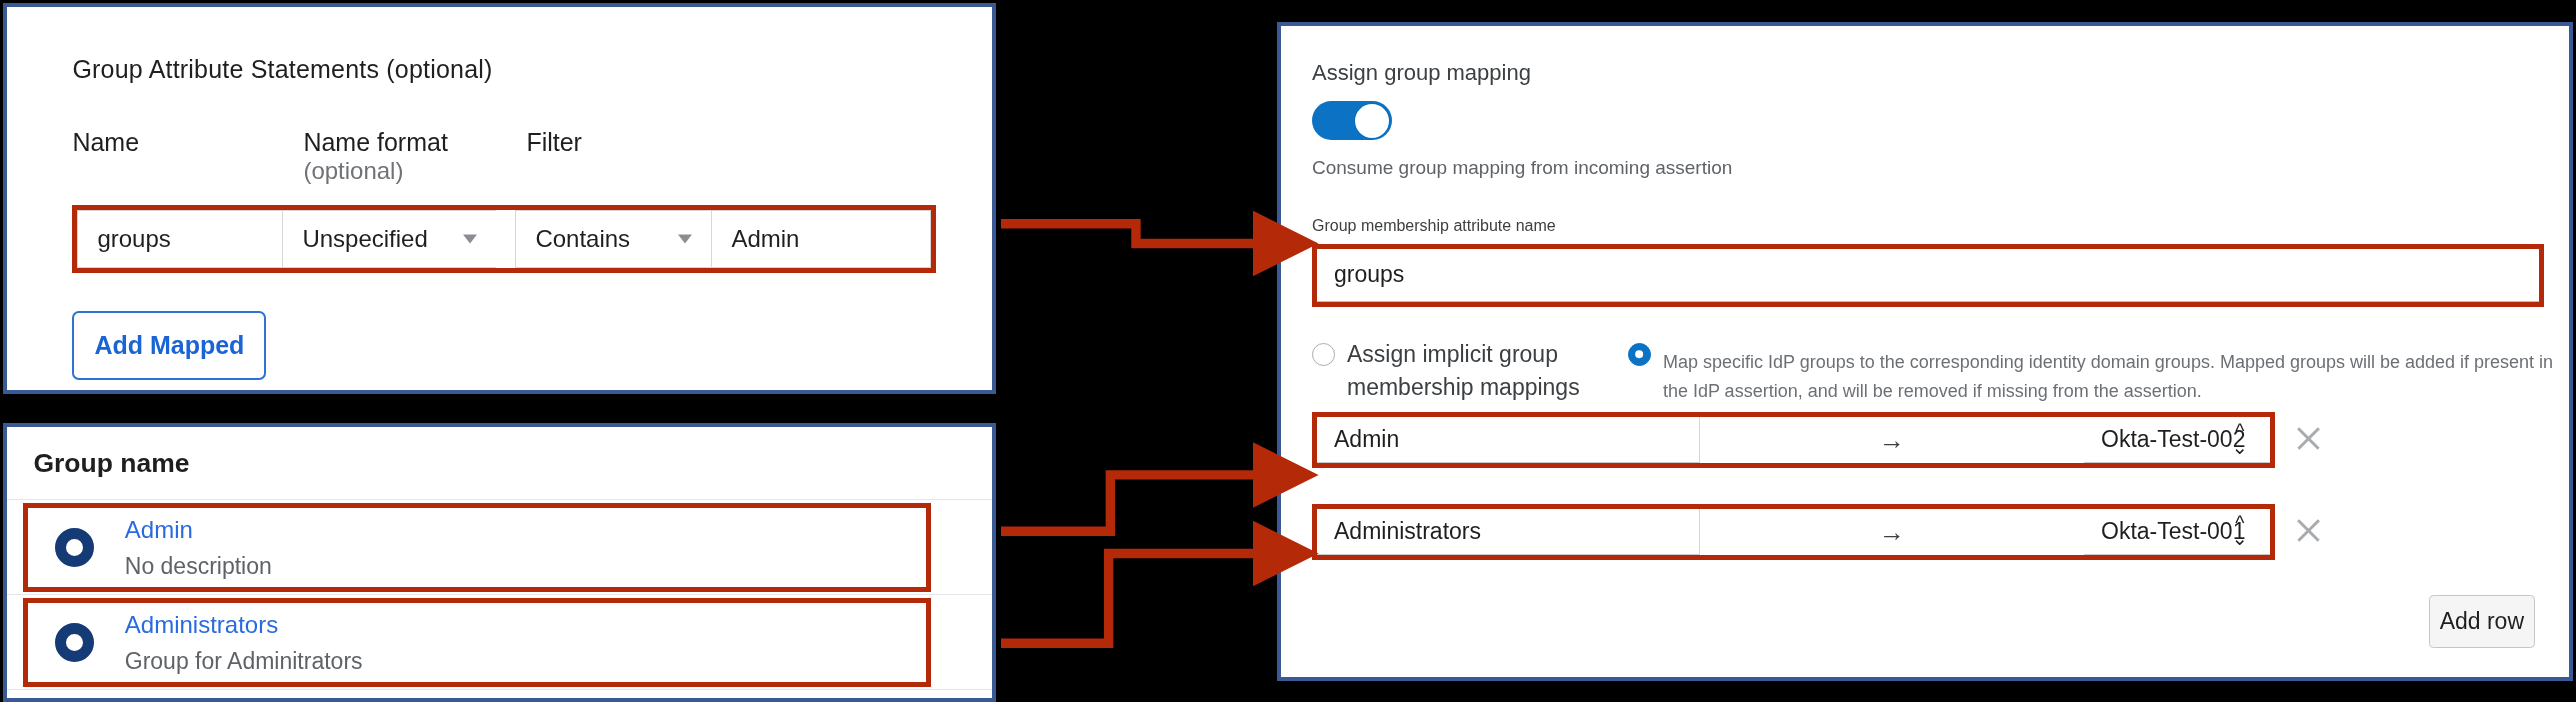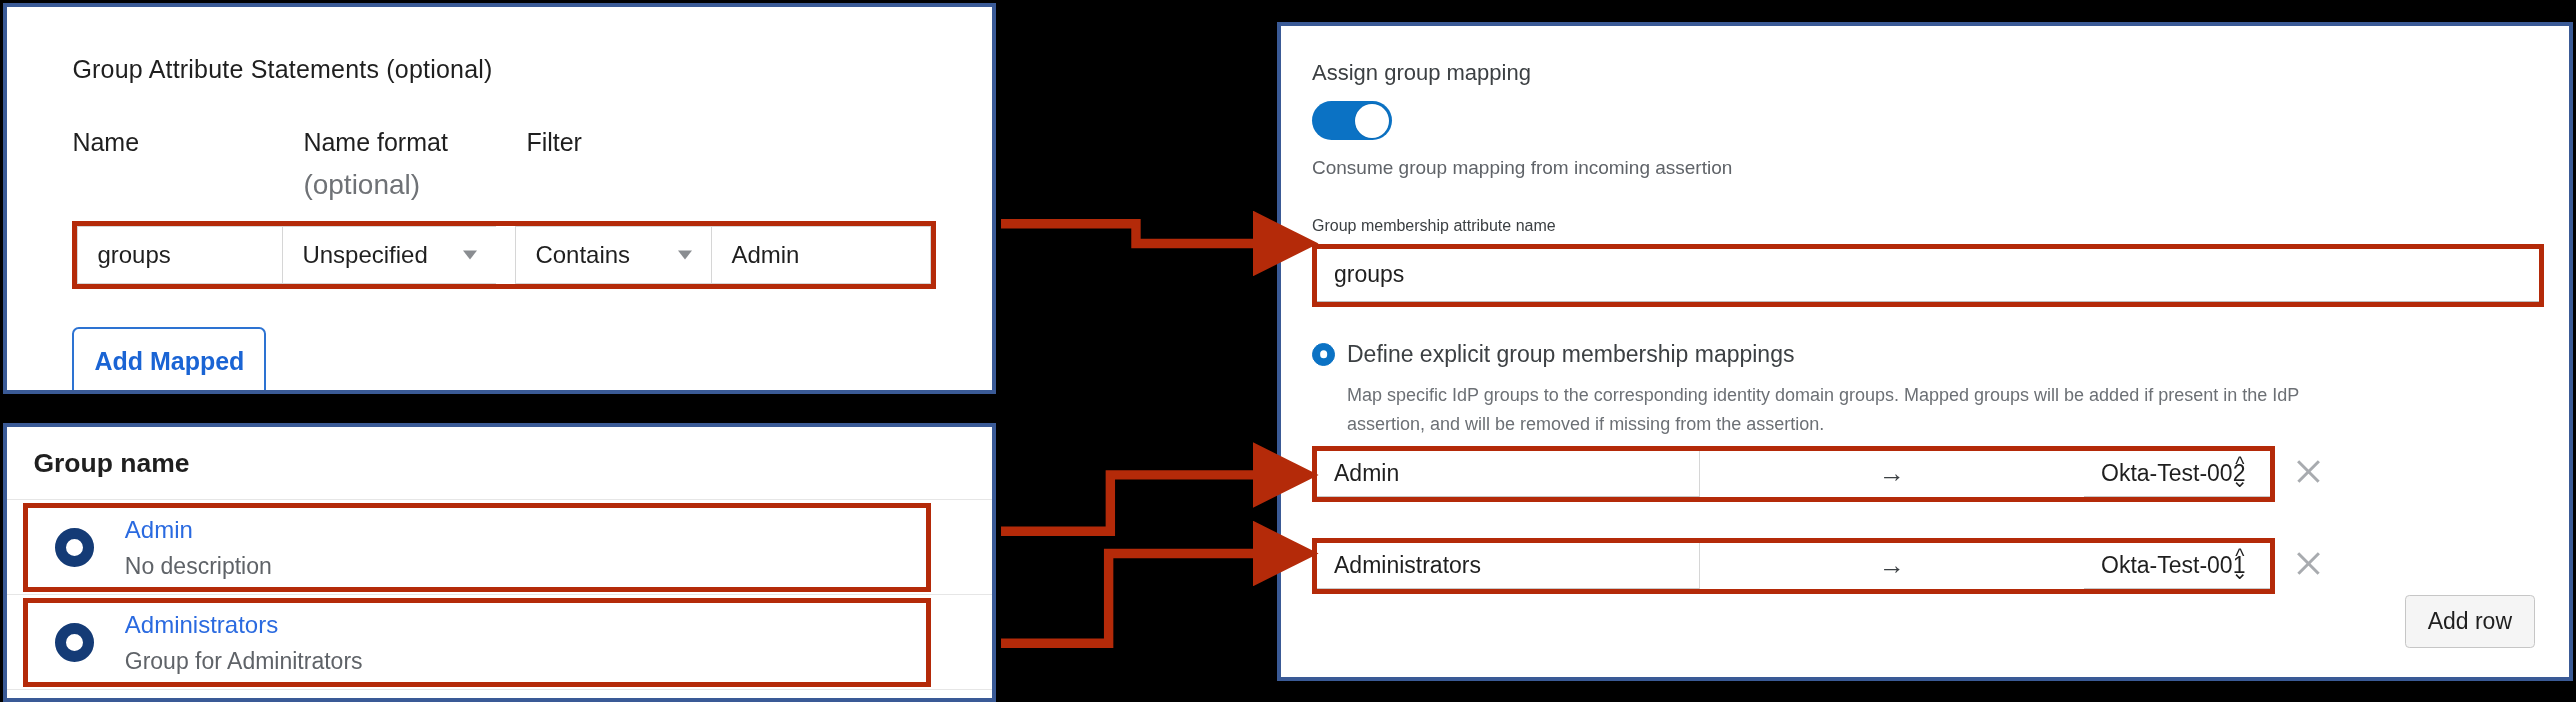--- a/index.html
+++ b/index.html
@@ -20,21 +20,21 @@
     overflow:hidden;
   }
   
   #panel-attr{left:3.4px;top:2.6px;width:993px;height:391px;}
   #panel-attr .pad{padding:48px 0 0 65px;}
   .attr-title{font-size:25px;color:#1f1f1f;letter-spacing:0.2px;}
   .attr-head{display:flex;margin-top:44px;font-size:25px;color:#1f1f1f;}
   .attr-head .c1{width:231px;}
   .attr-head .c2{width:223px;}
   .attr-head .c3{width:171px;}
-  .attr-sub{margin-top:12px;margin-left:231px;font-size:28px;color:#6f7276;}
+  .attr-sub{margin-top:0;margin-left:231px;font-size:24px;color:#6f7276;}
   .attr-rowwrap{
     margin-top:20.5px;width:864px;
     border:5.1px solid #b42a09;box-sizing:border-box;
     background:#fff;
   }
   .attr-row{display:flex;height:58px;align-items:stretch;background:#fff;}
   .cell{
     box-sizing:border-box;background:#fff;
     border:0.9px solid #d6d6d6;border-right:none;
     display:flex;align-items:center;
@@ -145,21 +145,21 @@
   .x-remove{
     margin-left:19px;width:29px;height:29px;position:relative;cursor:pointer;flex:none;
   }
   .x-remove::before,.x-remove::after{
     content:"";position:absolute;left:0;top:50%;width:100%;height:2.6px;background:#a8abaf;
   }
   .x-remove::before{transform:rotate(45deg);}
   .x-remove::after{transform:rotate(-45deg);}
   .add-row{
     position:absolute;right:34px;bottom:29px;
-    padding:12px 22px;font-size:23px;color:#1f1f1f;
+    padding:12px 10px;font-size:23px;color:#1f1f1f;
     background:#f5f5f5;border:1.7px solid #c6c6c6;border-radius:4.3px;cursor:pointer;
   }
   
   .arrows{position:absolute;left:0;top:0;width:2576px;height:703px;pointer-events:none;}
 </style>
 </head>
 <body>
 
 <div class="panel" id="panel-attr">
   <div class="panel-inner">
@@ -230,24 +230,27 @@
       </div>
 
       <div class="hint">Consume group mapping from incoming assertion</div>
 
       <div class="lbl2">Group membership attribute name</div>
       <div class="gma-wrap">
         <div class="gma-input">groups</div>
       </div>
 
       <div class="radios">
+        <div class="radio-col left">
+          <div class="radio"></div>
+          <div class="radio-label">Assign implicit group membership mappings</div>
+        </div>
         <div class="radio-col">
           <div class="radio on"></div>
           <div style="margin-left:12px;">
-            <div class="radio-label wide" style="margin-left:0;">Define explicit group membership mappings</div>
             <div class="radio-desc">Map specific IdP groups to the corresponding identity domain groups. Mapped groups will be added if present in the IdP assertion, and will be removed if missing from the assertion.</div>
           </div>
         </div>
       </div>
 
 
       <div class="map-row-outer">
         <div class="map-row-wrap">
           <div class="mcell idp">Admin</div>
           <div class="mcell arrow">→</div>

